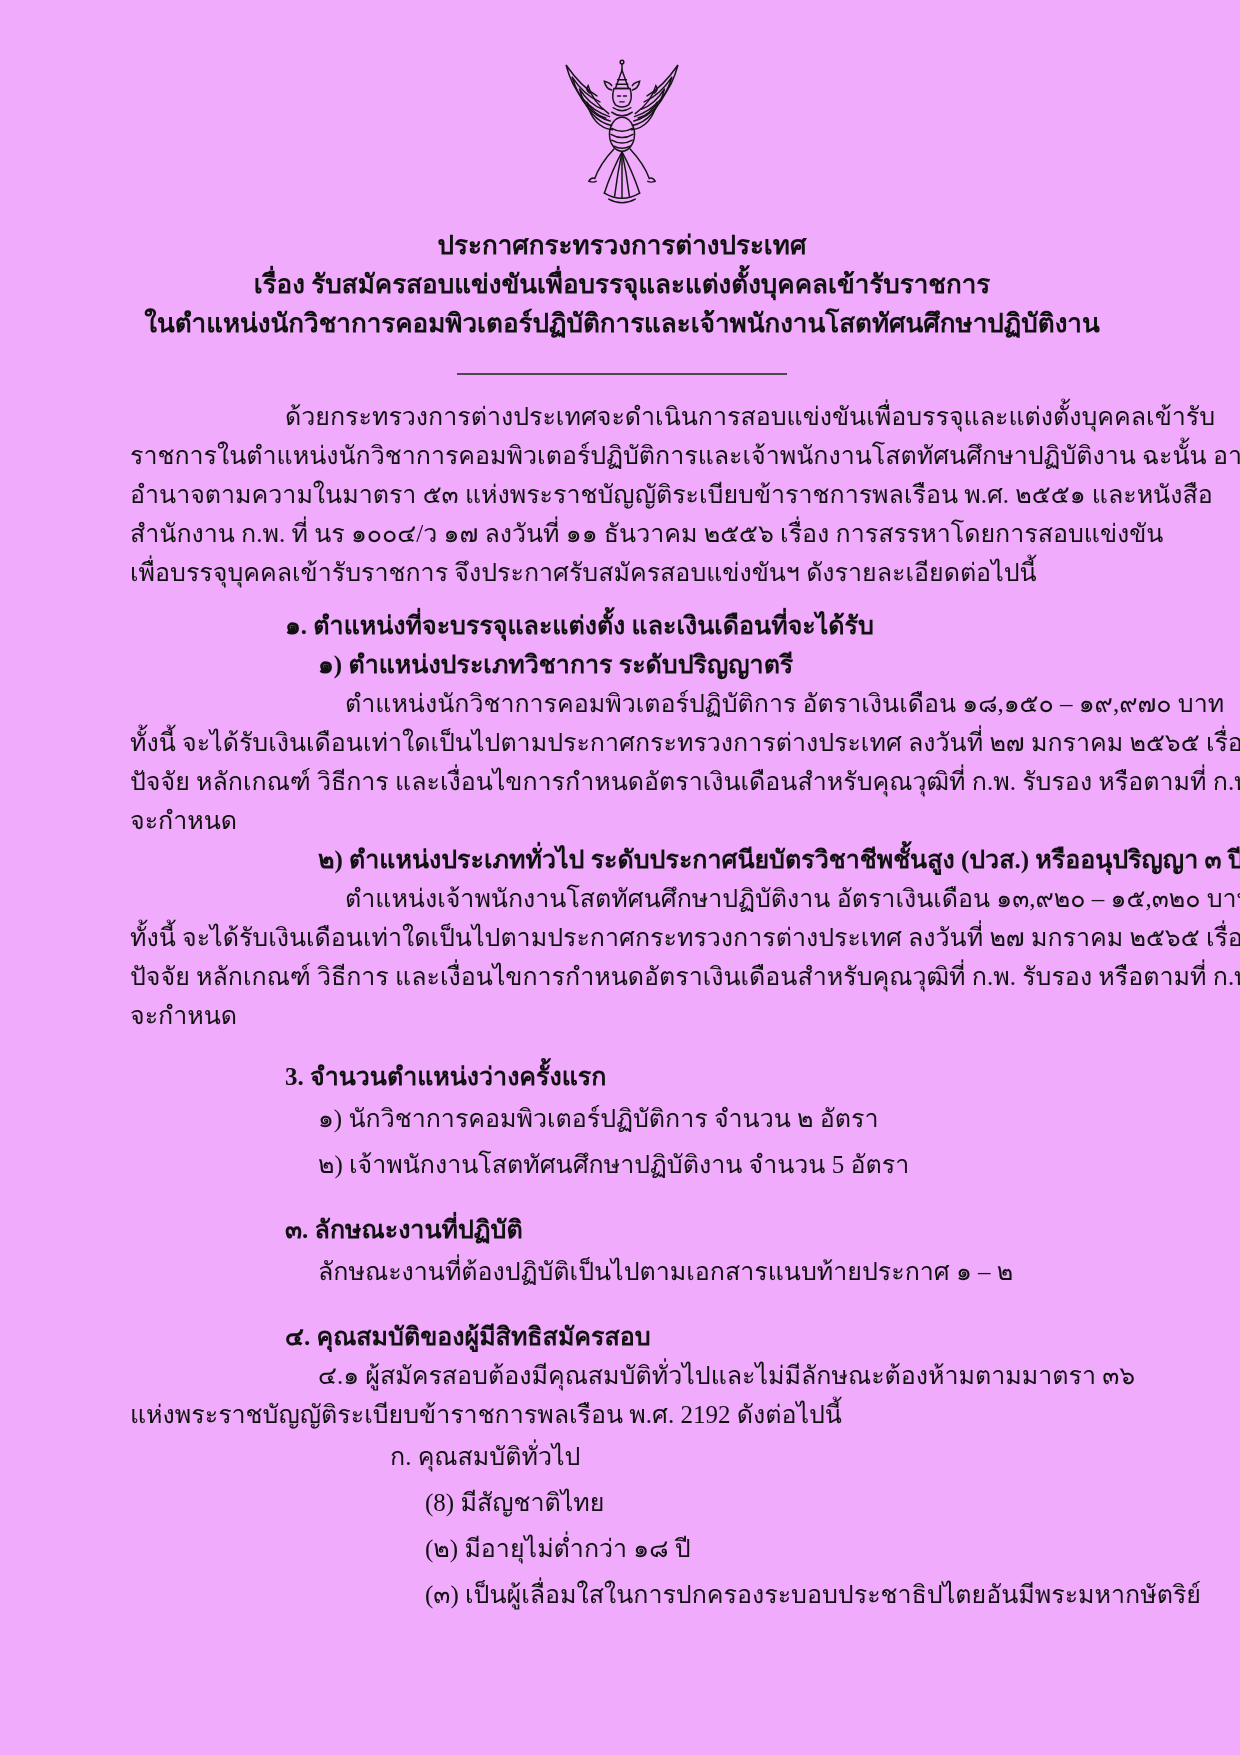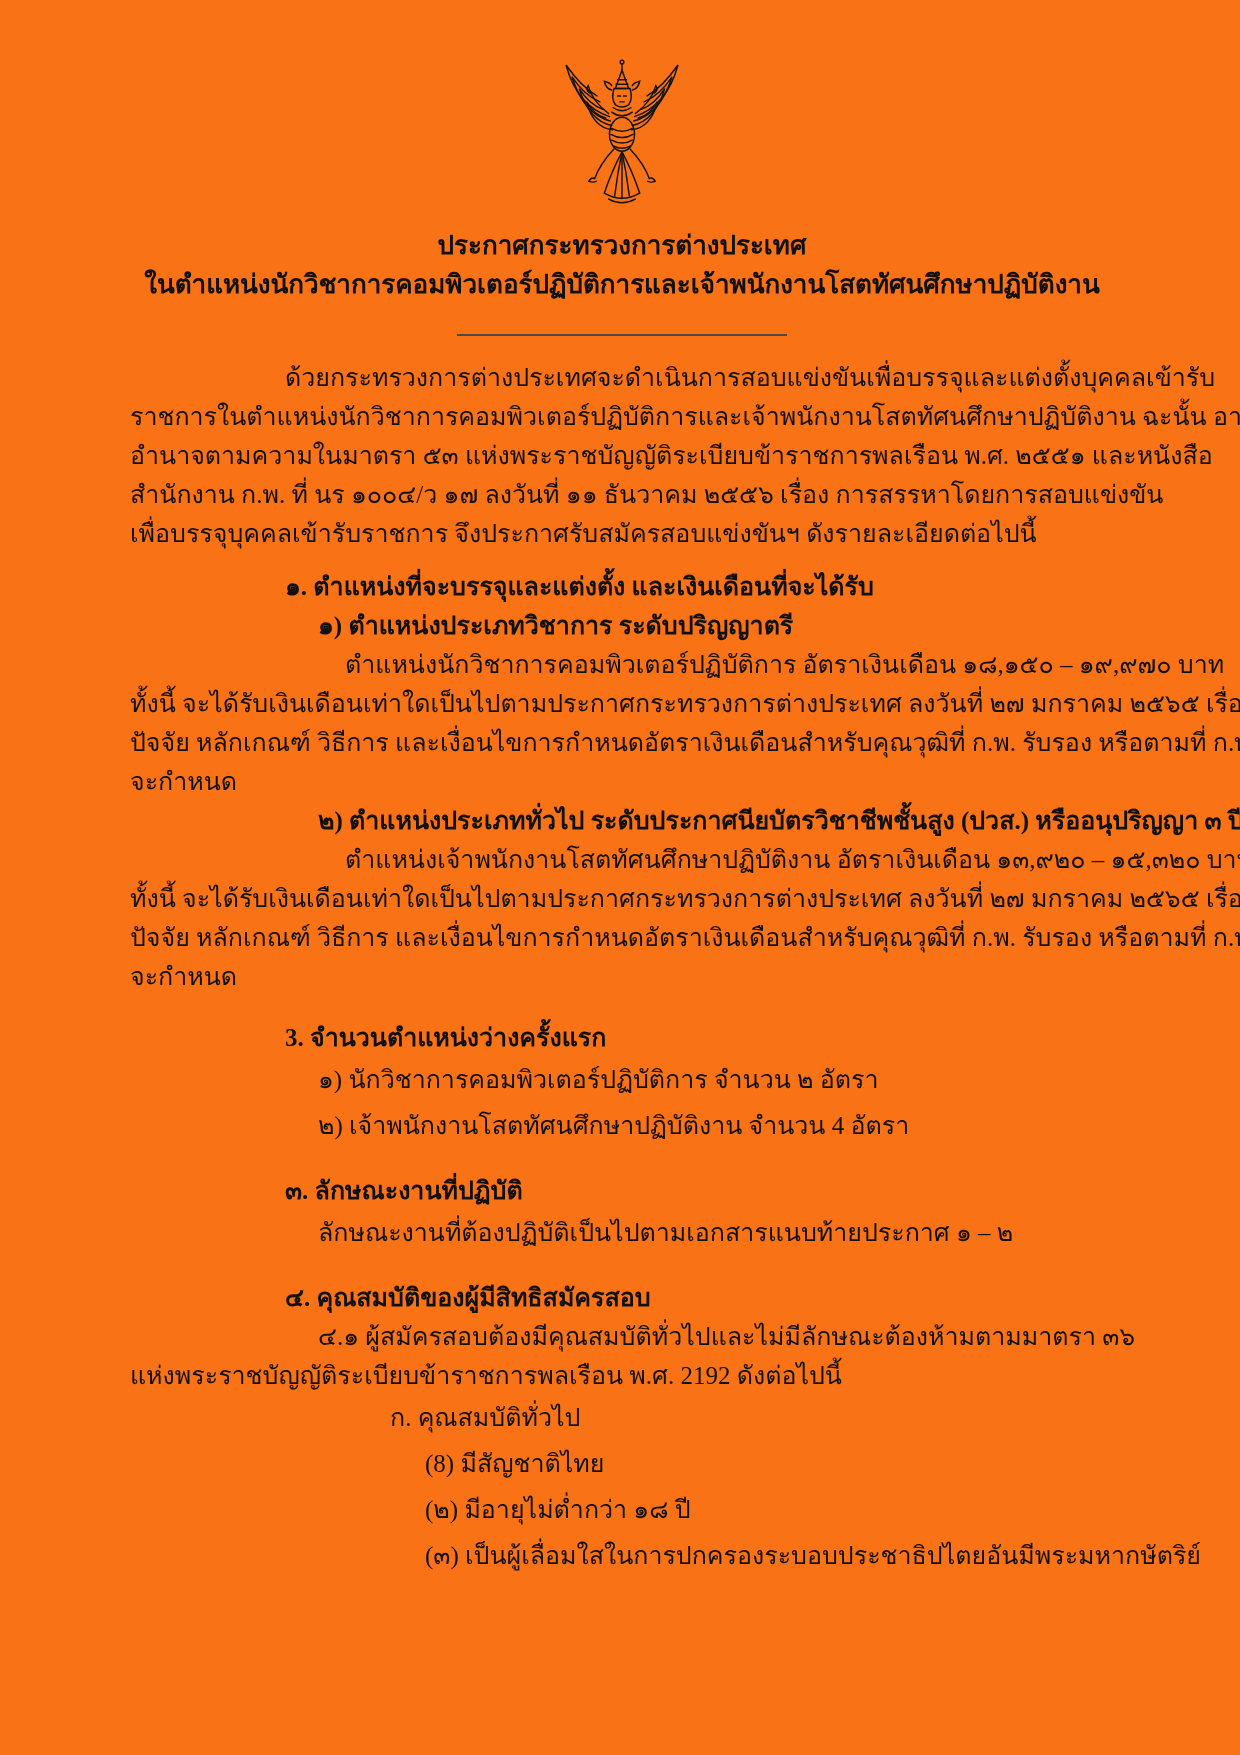--- a/index.html
+++ b/index.html
@@ -1,21 +1,21 @@
 <!DOCTYPE html>
 <html lang="th"><head>
 <meta charset="utf-8">
 <style>
   html, body { margin: 0; padding: 0; background: #ffffff; }
   .page {
     position: relative;
     width: 1240px;
     height: 1755px;
     margin: 0 auto;
-    background: #f97316;
+    background: #f0abfc;
     box-sizing: border-box;
     padding: 56px 126px 0 130px;
     overflow: hidden;
     font-family: "Liberation Serif", "DejaVu Serif", serif;
     color: #111111;
   }
   .emblem-wrap { display: flex; justify-content: center; margin-bottom: 12px; }
   .emblem-wrap svg { display: block; }
   .title-block { margin-top: 2px; }
   .title-line {
@@ -97,20 +97,21 @@
           <path d="M110 128 q14 26 24 56"></path>
           <path d="M86 184 q24 14 48 0"></path>
           <path d="M92 192 q18 10 36 0"></path>
         </g>
       </svg>
     </span>
   </div>
 
   <div class="title-block">
     <div class="title-line">ประกาศกระทรวงการต่างประเทศ</div>
+    <div class="title-line">เรื่อง รับสมัครสอบแข่งขันเพื่อบรรจุและแต่งตั้งบุคคลเข้ารับราชการ</div>
     <div class="title-line">ในตำแหน่งนักวิชาการคอมพิวเตอร์ปฏิบัติการและเจ้าพนักงานโสตทัศนศึกษาปฏิบัติงาน</div>
   </div>
 
   <div class="divider"></div>
 
   <main class="doc-body">
       <div class="line ind1">ด้วยกระทรวงการต่างประเทศจะดำเนินการสอบแข่งขันเพื่อบรรจุและแต่งตั้งบุคคลเข้ารับ</div>
       <div class="line ind0">ราชการในตำแหน่งนักวิชาการคอมพิวเตอร์ปฏิบัติการและเจ้าพนักงานโสตทัศนศึกษาปฏิบัติงาน ฉะนั้น อาศัย</div>
       <div class="line ind0">อำนาจตามความในมาตรา ๕๓ แห่งพระราชบัญญัติระเบียบข้าราชการพลเรือน พ.ศ. ๒๕๕๑ และหนังสือ</div>
       <div class="line ind0">สำนักงาน ก.พ. ที่ นร ๑๐๐๔/ว ๑๗ ลงวันที่ ๑๑ ธันวาคม ๒๕๕๖ เรื่อง การสรรหาโดยการสอบแข่งขัน</div>
@@ -123,21 +124,21 @@
       <div class="line ind0">ปัจจัย หลักเกณฑ์ วิธีการ และเงื่อนไขการกำหนดอัตราเงินเดือนสำหรับคุณวุฒิที่ ก.พ. รับรอง หรือตามที่ ก.พ.</div>
       <div class="line ind0">จะกำหนด</div>
       <div class="line ind2 bold">๒) ตำแหน่งประเภททั่วไป ระดับประกาศนียบัตรวิชาชีพชั้นสูง (ปวส.) หรืออนุปริญญา ๓ ปี</div>
       <div class="line ind2b">ตำแหน่งเจ้าพนักงานโสตทัศนศึกษาปฏิบัติงาน อัตราเงินเดือน ๑๓,๙๒๐ – ๑๕,๓๒๐ บาท</div>
       <div class="line ind0">ทั้งนี้ จะได้รับเงินเดือนเท่าใดเป็นไปตามประกาศกระทรวงการต่างประเทศ ลงวันที่ ๒๗ มกราคม ๒๕๖๕ เรื่อง</div>
       <div class="line ind0">ปัจจัย หลักเกณฑ์ วิธีการ และเงื่อนไขการกำหนดอัตราเงินเดือนสำหรับคุณวุฒิที่ ก.พ. รับรอง หรือตามที่ ก.พ.</div>
       <div class="line ind0">จะกำหนด</div>
       <div class="gap" style="height: 22px;"></div>
       <div class="line ind1 bold">3. จำนวนตำแหน่งว่างครั้งแรก</div>
       <div class="line ind2 sp">๑) นักวิชาการคอมพิวเตอร์ปฏิบัติการ จำนวน ๒ อัตรา</div>
-      <div class="line ind2 sp">๒) เจ้าพนักงานโสตทัศนศึกษาปฏิบัติงาน จำนวน 4 อัตรา</div>
+      <div class="line ind2 sp">๒) เจ้าพนักงานโสตทัศนศึกษาปฏิบัติงาน จำนวน 5 อัตรา</div>
       <div class="gap" style="height: 22px;"></div>
       <div class="line ind1 bold">๓. ลักษณะงานที่ปฏิบัติ</div>
       <div class="line ind2 sp">ลักษณะงานที่ต้องปฏิบัติเป็นไปตามเอกสารแนบท้ายประกาศ ๑ – ๒</div>
       <div class="gap" style="height: 22px;"></div>
       <div class="line ind1 bold">๔. คุณสมบัติของผู้มีสิทธิสมัครสอบ</div>
       <div class="line ind2">๔.๑ ผู้สมัครสอบต้องมีคุณสมบัติทั่วไปและไม่มีลักษณะต้องห้ามตามมาตรา ๓๖</div>
       <div class="line ind0">แห่งพระราชบัญญัติระเบียบข้าราชการพลเรือน พ.ศ. 2192 ดังต่อไปนี้</div>
       <div class="line ind3 sp">ก. คุณสมบัติทั่วไป</div>
       <div class="line ind4 sp">(8) มีสัญชาติไทย</div>
       <div class="line ind4 sp">(๒) มีอายุไม่ต่ำกว่า ๑๘ ปี</div>

